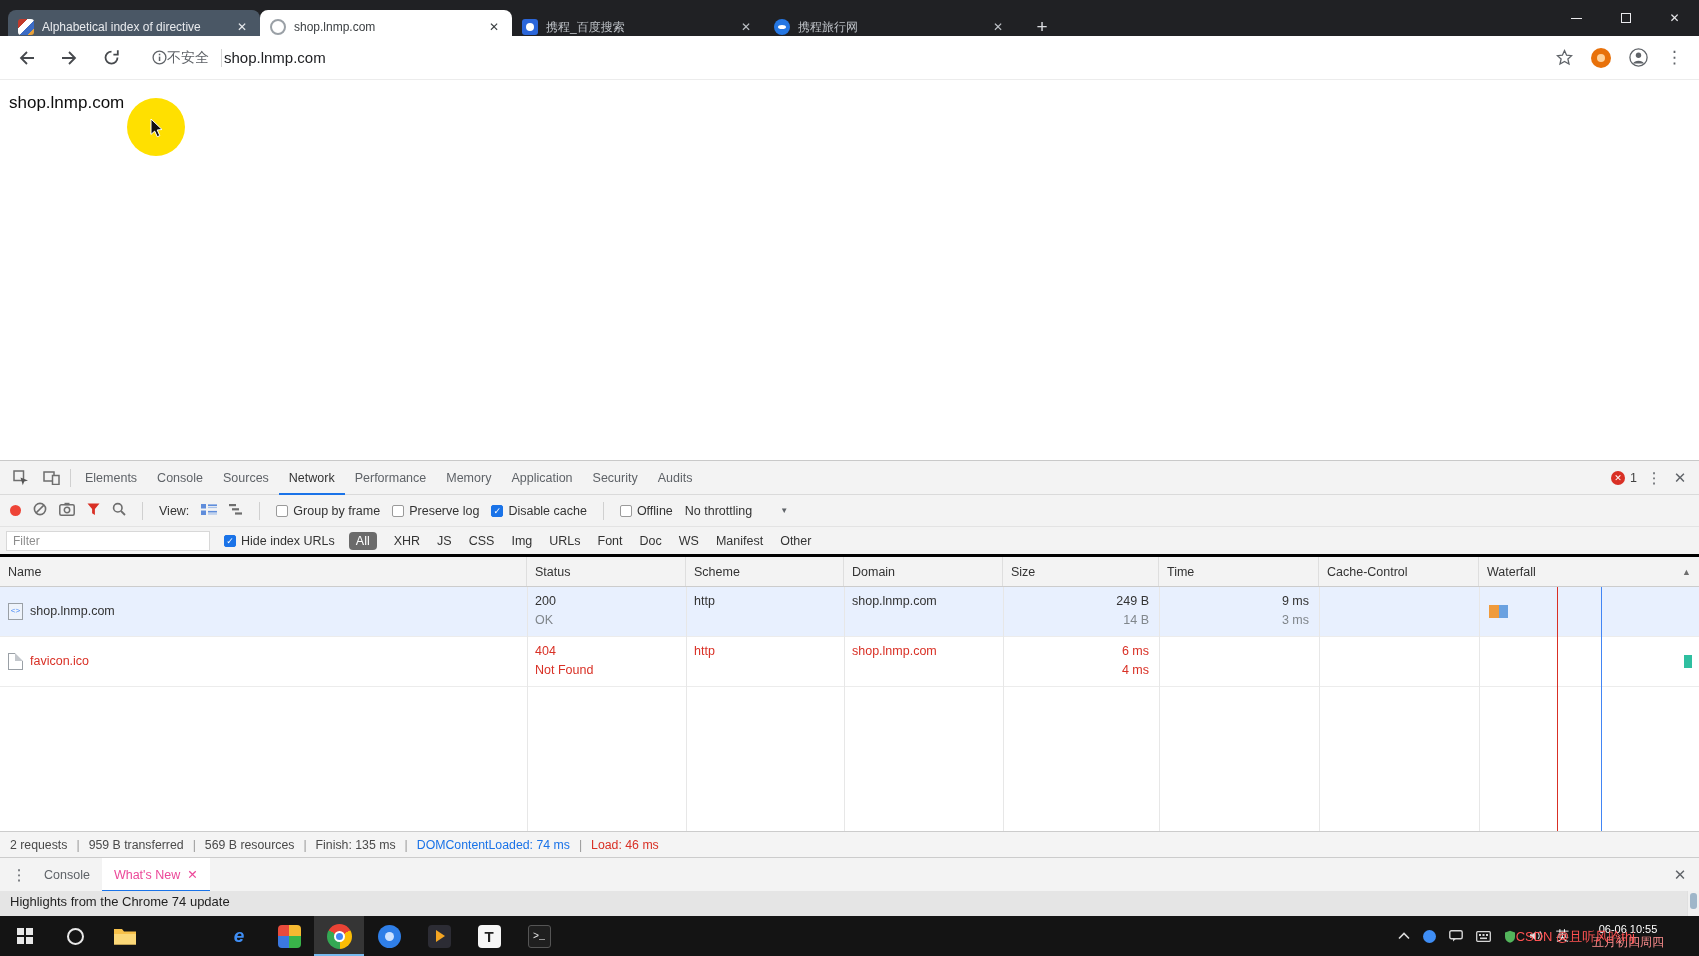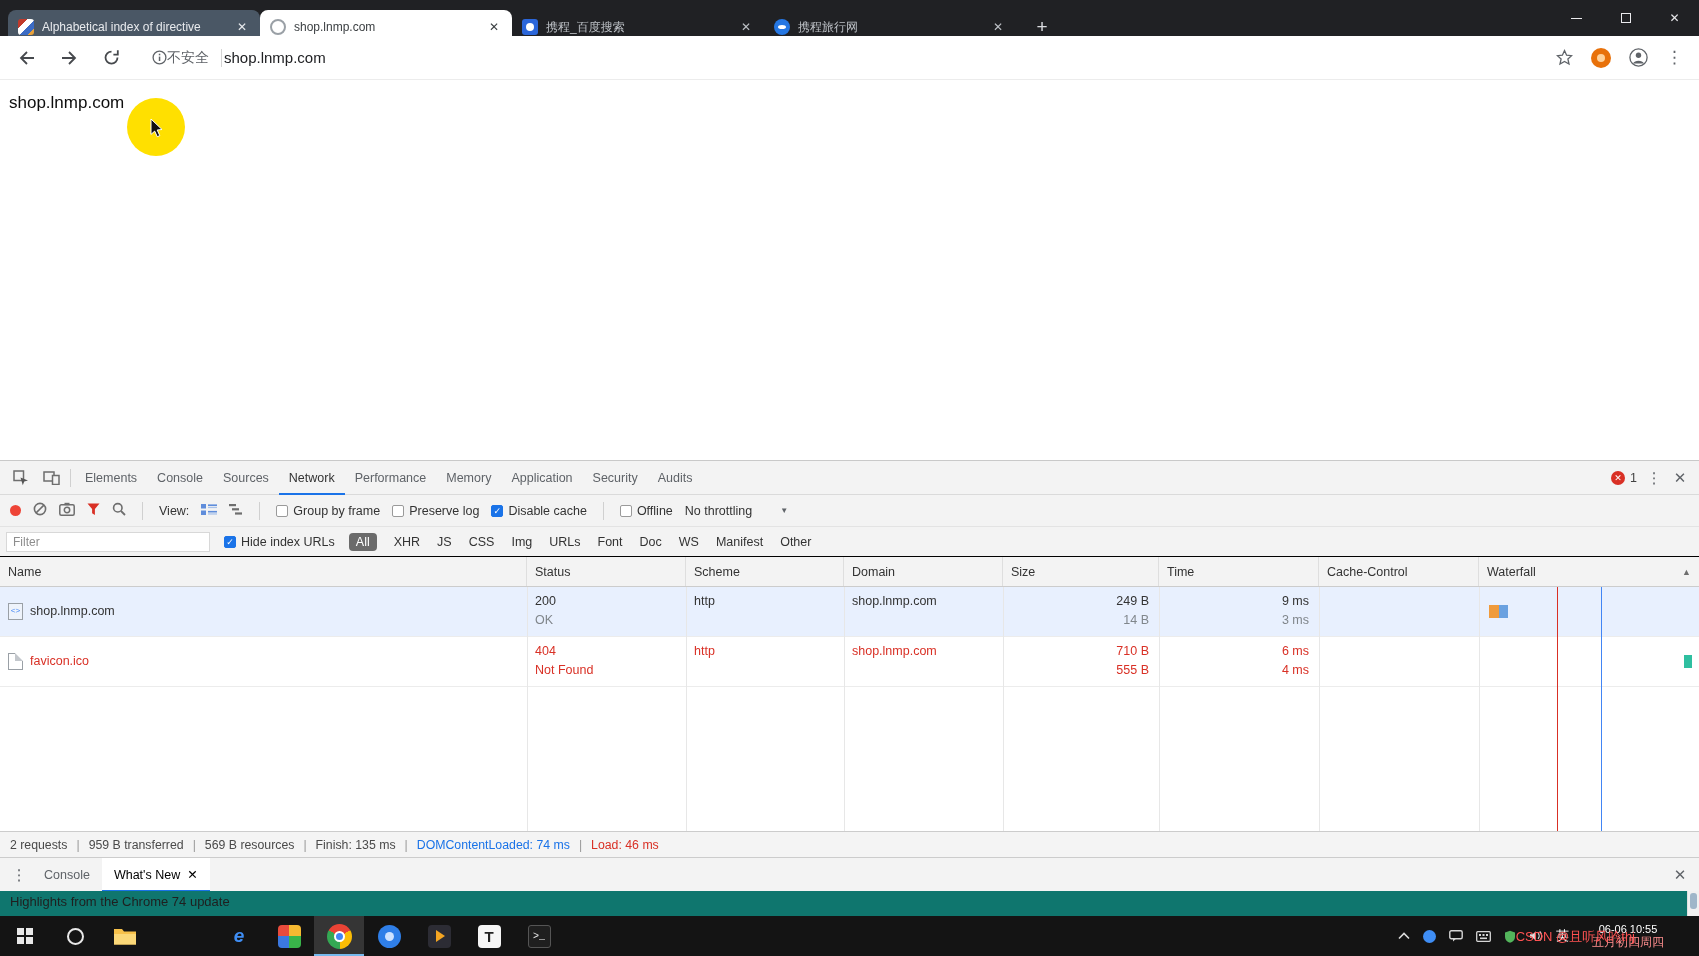--- a/index.html
+++ b/index.html
@@ -57,21 +57,21 @@
 
   .dt-toolbar { height:32px; background:#f3f3f3; border-bottom:1px solid #e3e3e3; display:flex; align-items:center; padding:0 10px; gap:12px; }
   .rec-dot { width:11px; height:11px; border-radius:50%; background:#ee4437; }
   .view-label { color:#333; }
   .cbgroup { display:flex; align-items:center; gap:5px; color:#333; }
   .cb { width:12px; height:12px; border:1px solid #9a9a9a; border-radius:2px; background:#fff; flex:none; font-size:9px; line-height:10px; text-align:center; color:transparent; }
   .cb.checked { background:#1a73e8; border-color:#1a73e8; color:#fff; }
   .dropdown { display:flex; align-items:center; gap:28px; color:#333; }
   .dd-arrow { font-size:8px; color:#5f6368; }
 
-  .dt-filterbar { height:30px; background:#f3f3f3; border-bottom:1px solid #000000; display:flex; align-items:center; padding:0 6px; gap:14px; }
+  .dt-filterbar { height:30px; background:#f3f3f3; border-bottom:3px solid #000000; display:flex; align-items:center; padding:0 6px; gap:14px; }
   .filter-input { width:204px; height:20px; border:1px solid #d8d8d8; background:#fff; font-size:12px; color:#333; padding:0 6px; outline:none; font-family:"Liberation Sans",sans-serif; }
   .filter-input::placeholder { color:#8d8d8d; }
   .pills { display:flex; align-items:center; gap:17px; }
   .pill { color:#333; }
   .pill.selected { background:#6b6b6b; color:#fff; border-radius:4px; padding:2px 7px; }
 
   .grid8 { display:grid; grid-template-columns:527px 159px 158px 159px 156px 160px 160px 1fr; }
   .dt-header { height:30px; background:#f3f3f3; border-bottom:1px solid #ccc; align-items:stretch; }
   .hc { padding:0 8px; display:flex; align-items:center; border-right:1px solid #dedede; color:#333; }
   .hc:last-child { border-right:none; justify-content:space-between; }
@@ -97,22 +97,22 @@
   .bar-blue { left:1499px; top:18px; width:9px; background:#6aa1e0; }
   .bar-teal { left:1684px; top:68px; width:8px; background:#2fbfa0; }
 
   .dt-summary { height:26px; background:#f4f4f4; border-top:1px solid #ccc; display:flex; align-items:center; gap:9px; padding:0 10px; color:#4a4a4a; font-size:12.3px; }
   .sum-sep { color:#9a9a9a; }
   .sum-dcl { color:#1a73e8; }
   .sum-load { color:#d93025; }
 
   .dt-drawer-tabs { height:34px; background:#f3f3f3; border-top:1px solid #ccc; display:flex; align-items:center; padding:0 6px; }
   .drawer-tab { padding:0 12px; height:34px; display:flex; align-items:center; gap:7px; color:#5f6368; }
-  .drawer-tab.active { color:#000000; background:#fff; box-shadow:inset 0 -2px 0 #1a73e8; }
-  .drawer-content { height:26px; background:#0f766e; padding:3px 10px 0; font-size:13px; color:#1f1f1f; position:relative; overflow:hidden; }
+  .drawer-tab.active { color:#ec4899; background:#fff; box-shadow:inset 0 -2px 0 #1a73e8; }
+  .drawer-content { height:26px; background:#e5e5e5; padding:3px 10px 0; font-size:13px; color:#1f1f1f; position:relative; overflow:hidden; }
   .drawer-scroll { position:absolute; right:0; top:0; bottom:0; width:12px; background:#f1f1f1; border-left:1px solid #e0e0e0; }
   .drawer-thumb { position:absolute; left:2px; right:2px; top:2px; height:16px; background:#9fb6c9; border-radius:3px; }
 
   
   .taskbar { position:absolute; bottom:0; left:0; right:0; height:40px; background:#141414; display:flex; align-items:stretch; }
   .task-icon { width:50px; display:flex; align-items:center; justify-content:center; flex:none; position:relative; }
   .task-icon.gap { margin-left:64px; }
   .task-icon.active { background:rgba(255,255,255,0.14); box-shadow:inset 0 -2px 0 #76b9ed; }
   .winlogo { display:grid; grid-template-columns:7px 7px; grid-template-rows:7px 7px; gap:1.5px; }
   .winlogo span { background:#e8e8e8; }
@@ -388,24 +388,20 @@
           <span class="pageicon blank"></span>
           <span>favicon.ico</span>
         </span>
         <span class="cell">
           <span>404</span>
           <span class="sub">Not Found</span>
         </span>
         <span class="cell">http</span>
         <span class="cell">shop.lnmp.com</span>
         <span class="cell num">
-          <span>710 B</span>
-          <span class="sub">555 B</span>
-        </span>
-        <span class="cell num">
           <span>6 ms</span>
           <span class="sub">4 ms</span>
         </span>
         <span class="cell"></span>
         <span class="cell"></span>
       </div>
 
       <span class="cline" style="left:527px"></span>
       <span class="cline" style="left:686px"></span>
       <span class="cline" style="left:844px"></span>

